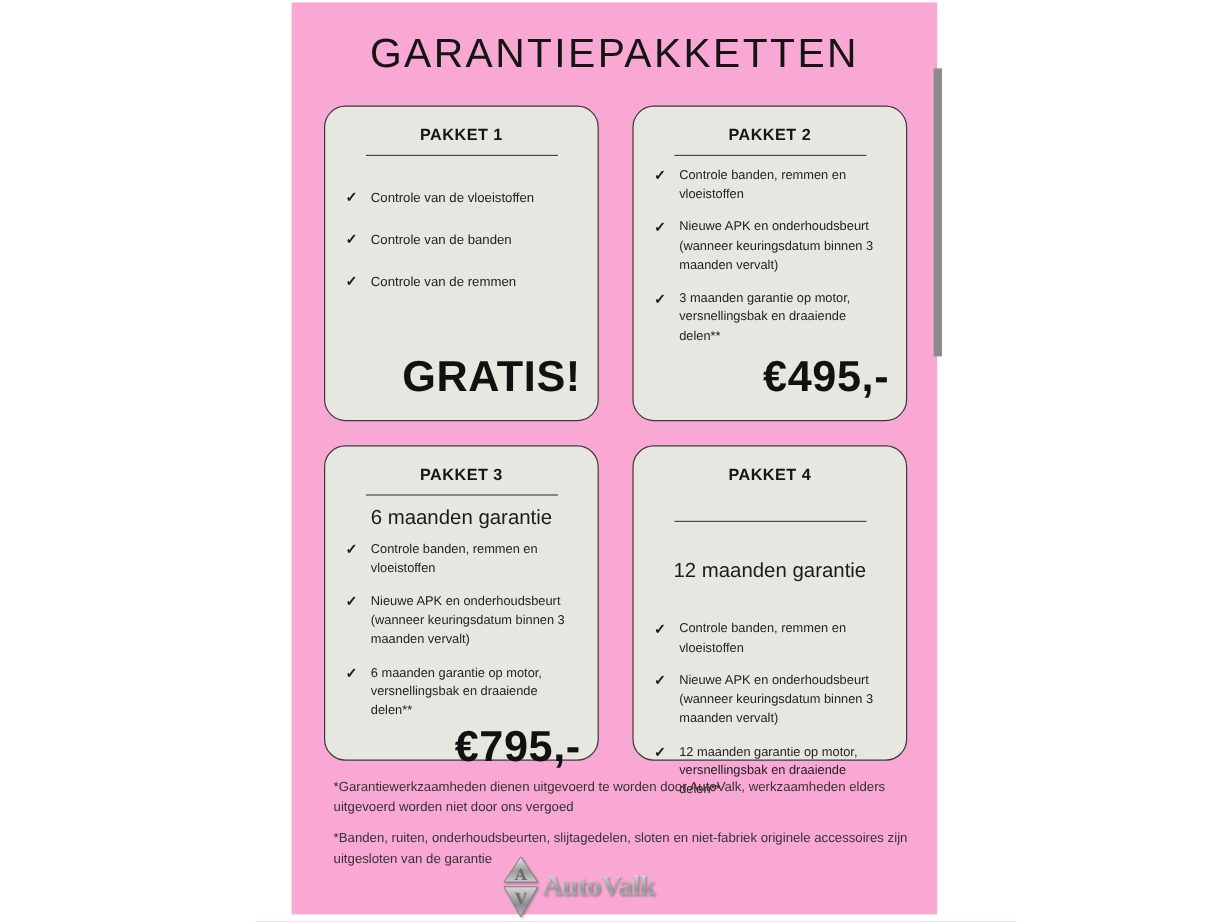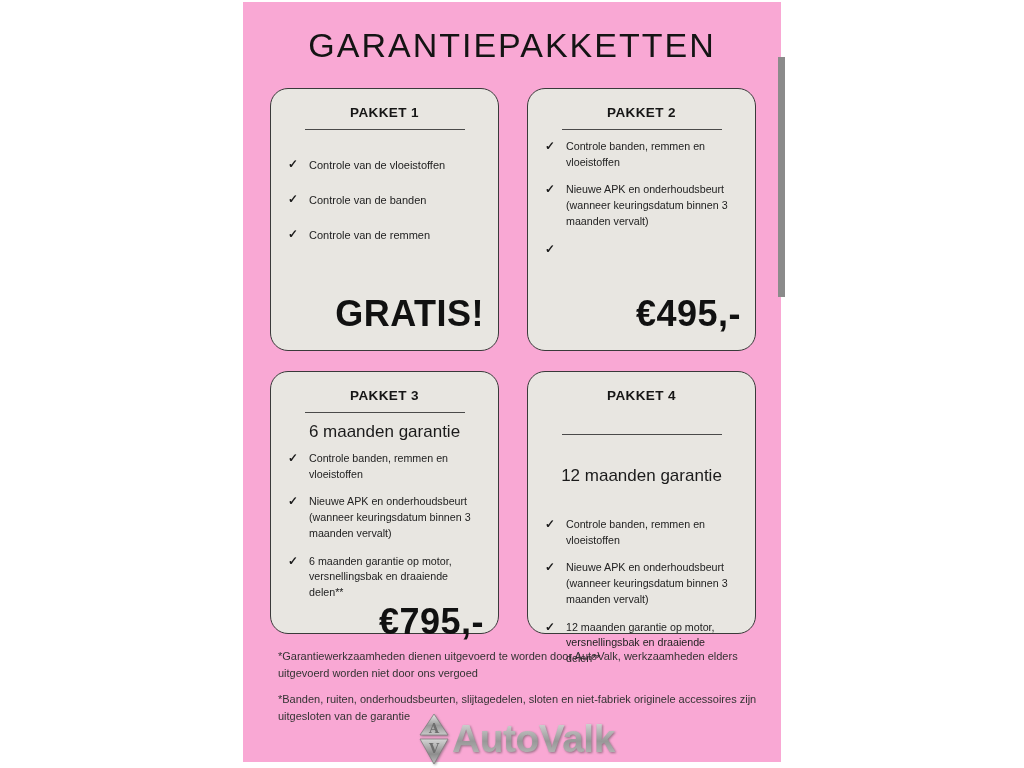--- a/index.html
+++ b/index.html
@@ -59,21 +59,21 @@
   .footnotes{
     position:absolute;left:35px;top:646px;width:490px;
     font-size:11px;line-height:1.5;color:#333;
   }
   .footnotes p{margin:0 0 10px;}
   .logo{
     position:absolute;left:176px;top:710px;height:54px;
     display:flex;align-items:center;gap:3px;
   }
   .logo-wordmark{
-    font-family:Liberation Sans, sans-serif;font-weight:700;font-size:39px;
+    font-family:Liberation Serif, serif;font-weight:700;font-size:24px;
     letter-spacing:-.5px;
     background:linear-gradient(180deg,#e6e6e6 0%,#989898 55%,#c4c4c4 100%);
     -webkit-background-clip:text;background-clip:text;color:transparent;
     filter:drop-shadow(1px 1px 1px rgba(70,70,70,.55));
   }
   .logo-mark{display:block;filter:drop-shadow(1px 1px 1px rgba(70,70,70,.5));}
 </style>
 </head>
 <body>
 
@@ -108,20 +108,21 @@
       <div class="item">
         <span class="check-icon">✓</span>
         <span class="item-text">Controle banden, remmen en vloeistoffen</span>
       </div>
       <div class="item">
         <span class="check-icon">✓</span>
         <span class="item-text">Nieuwe APK en onderhoudsbeurt (wanneer keuringsdatum binnen 3 maanden vervalt)</span>
       </div>
       <div class="item">
         <span class="check-icon">✓</span>
+        <span class="item-text">3 maanden garantie op motor, versnellingsbak en draaiende delen**</span>
       </div>
     </div>
     <div class="price">€495,-</div>
   </div>
 
   <div class="card card--p3">
     <div class="card-name">PAKKET 3</div>
     <hr class="card-rule">
     <div class="card-subtitle">6 maanden garantie</div>
     <div class="card-items">

